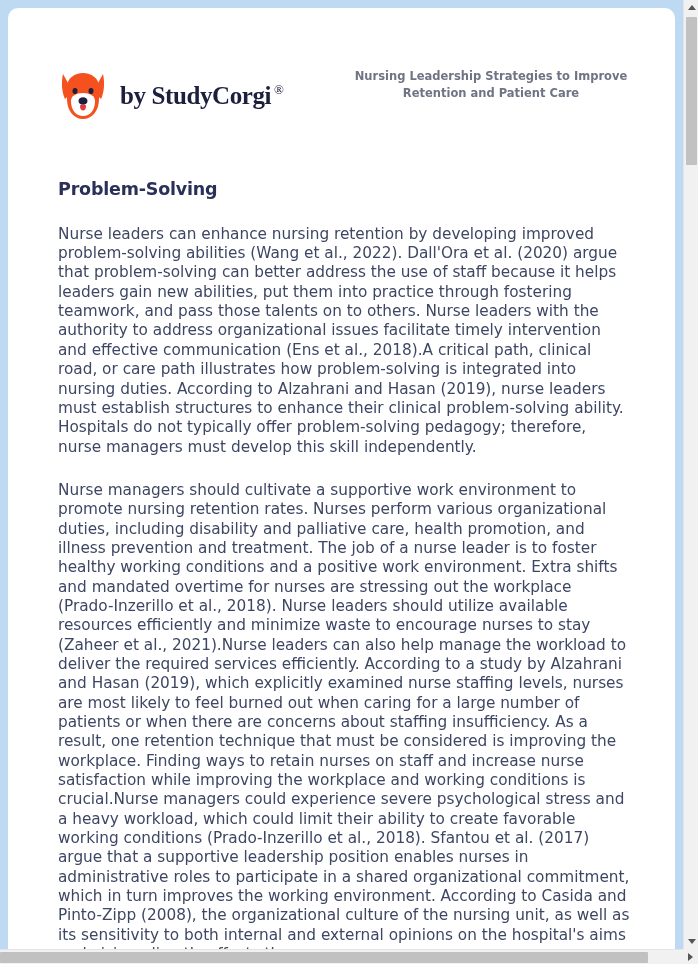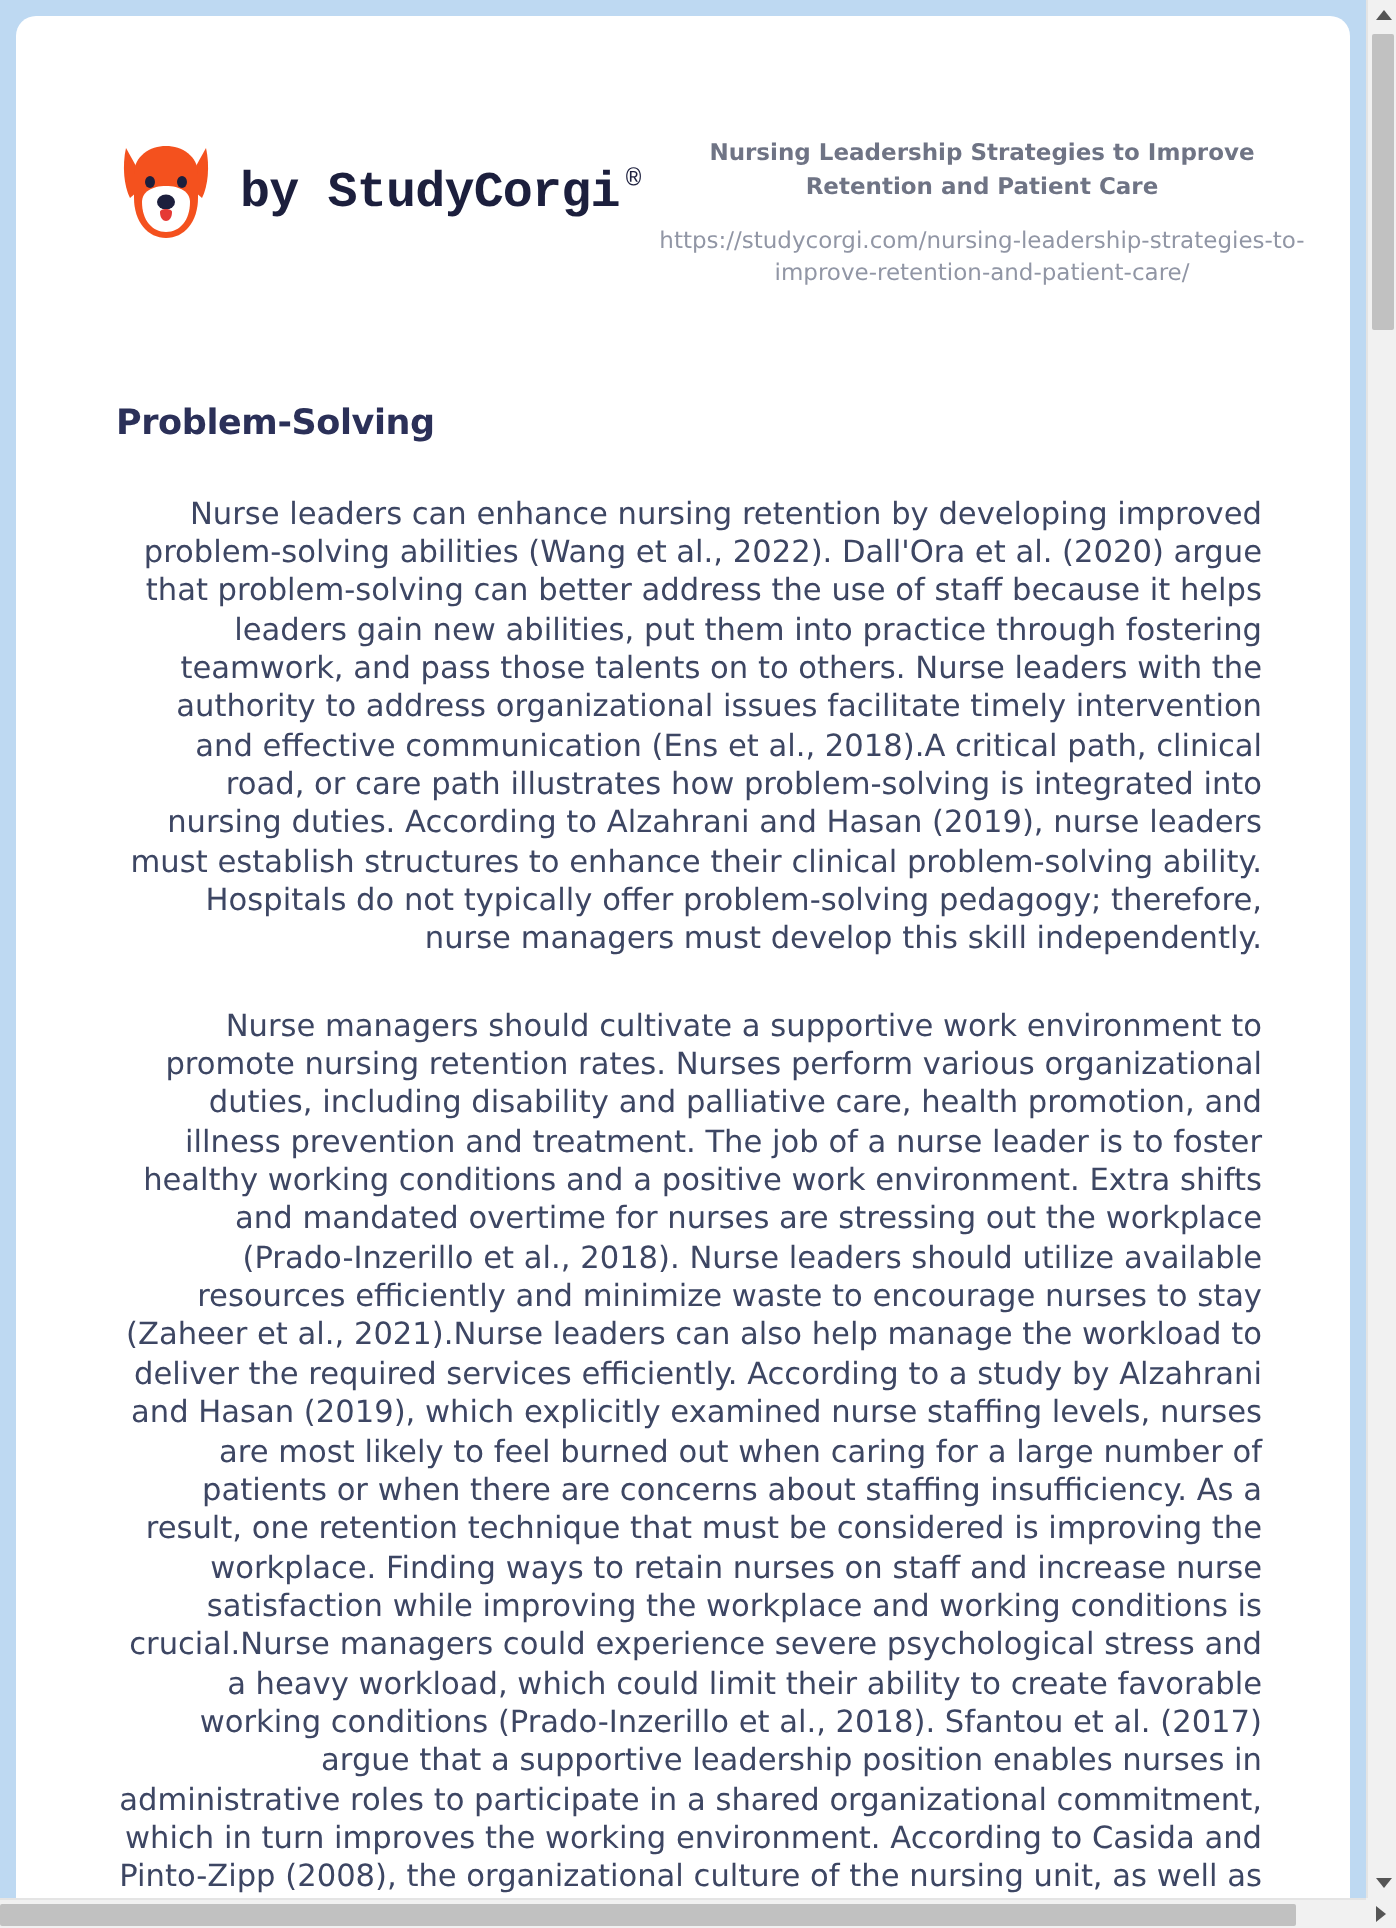--- a/index.html
+++ b/index.html
@@ -55,21 +55,21 @@
     margin-right: 12px;
   }
   .wordmark {
     display: flex;
     align-items: flex-start;
     color: #1c1f3d;
     font-weight: bold;
     font-size: 25px;
     letter-spacing: -0.4px;
     white-space: nowrap;
-    font-family: Liberation Mono, monospace;
+    font-family: Liberation Serif, serif;
     justify-content: flex-end;
   }
   .reg {
     font-size: 13px;
     line-height: 1;
     margin-left: 3px;
     margin-top: 1px;
     font-weight: normal;
   }
 
@@ -107,21 +107,21 @@
     line-height: 1.3;
   }
   h2.section-heading.tight {
     margin-top: 13px;
   }
   p.section-text {
     color: #3d4663;
     font-size: 15.3px;
     line-height: 1.265;
     margin: 24px 0 0 0;
-    text-align: right;
+    text-align: left;
   }
 
   
   .scroll-v {
     position: absolute;
     right: 0;
     top: 0;
     width: 15px;
     height: 949px;
     background: #f1f1f1;
@@ -204,21 +204,20 @@
           <path d="M44 72 C44 84 56 84 56 72 C56 68 44 68 44 72 Z" fill="#e53935"></path>
         </svg>
         <div class="wordmark">
           <span>by StudyCorgi</span>
           <span class="reg">®</span>
         </div>
       </div>
 
       <div class="header-meta">
         <p class="header-title">Nursing Leadership Strategies to Improve Retention and Patient Care</p>
-        <p class="header-url">https://studycorgi.com/nursing-leadership-strategies-to-improve-retention-and-patient-care/</p>
       </div>
 
     </div>
 
     <div class="doc-body">
 
       <h2 class="section-heading">Problem-Solving</h2>
       <p class="section-text">Nurse leaders can enhance nursing retention by developing improved problem-solving abilities (Wang et al., 2022). Dall'Ora et al. (2020) argue that problem-solving can better address the use of staff because it helps leaders gain new abilities, put them into practice through fostering teamwork, and pass those talents on to others. Nurse leaders with the authority to address organizational issues facilitate timely intervention and effective communication (Ens et al., 2018).A critical path, clinical road, or care path illustrates how problem-solving is integrated into nursing duties. According to Alzahrani and Hasan (2019), nurse leaders must establish structures to enhance their clinical problem-solving ability. Hospitals do not typically offer problem-solving pedagogy; therefore, nurse managers must develop this skill independently.</p>
 
       <p class="section-text">Nurse managers should cultivate a supportive work environment to promote nursing retention rates. Nurses perform various organizational duties, including disability and palliative care, health promotion, and illness prevention and treatment. The job of a nurse leader is to foster healthy working conditions and a positive work environment. Extra shifts and mandated overtime for nurses are stressing out the workplace (Prado-Inzerillo et al., 2018). Nurse leaders should utilize available resources efficiently and minimize waste to encourage nurses to stay (Zaheer et al., 2021).Nurse leaders can also help manage the workload to deliver the required services efficiently. According to a study by Alzahrani and Hasan (2019), which explicitly examined nurse staffing levels, nurses are most likely to feel burned out when caring for a large number of patients or when there are concerns about staffing insufficiency. As a result, one retention technique that must be considered is improving the workplace. Finding ways to retain nurses on staff and increase nurse satisfaction while improving the workplace and working conditions is crucial.Nurse managers could experience severe psychological stress and a heavy workload, which could limit their ability to create favorable working conditions (Prado-Inzerillo et al., 2018). Sfantou et al. (2017) argue that a supportive leadership position enables nurses in administrative roles to participate in a shared organizational commitment, which in turn improves the working environment. According to Casida and Pinto-Zipp (2008), the organizational culture of the nursing unit, as well as its sensitivity to both internal and external opinions on the hospital's aims and vision, directly affects the</p>

